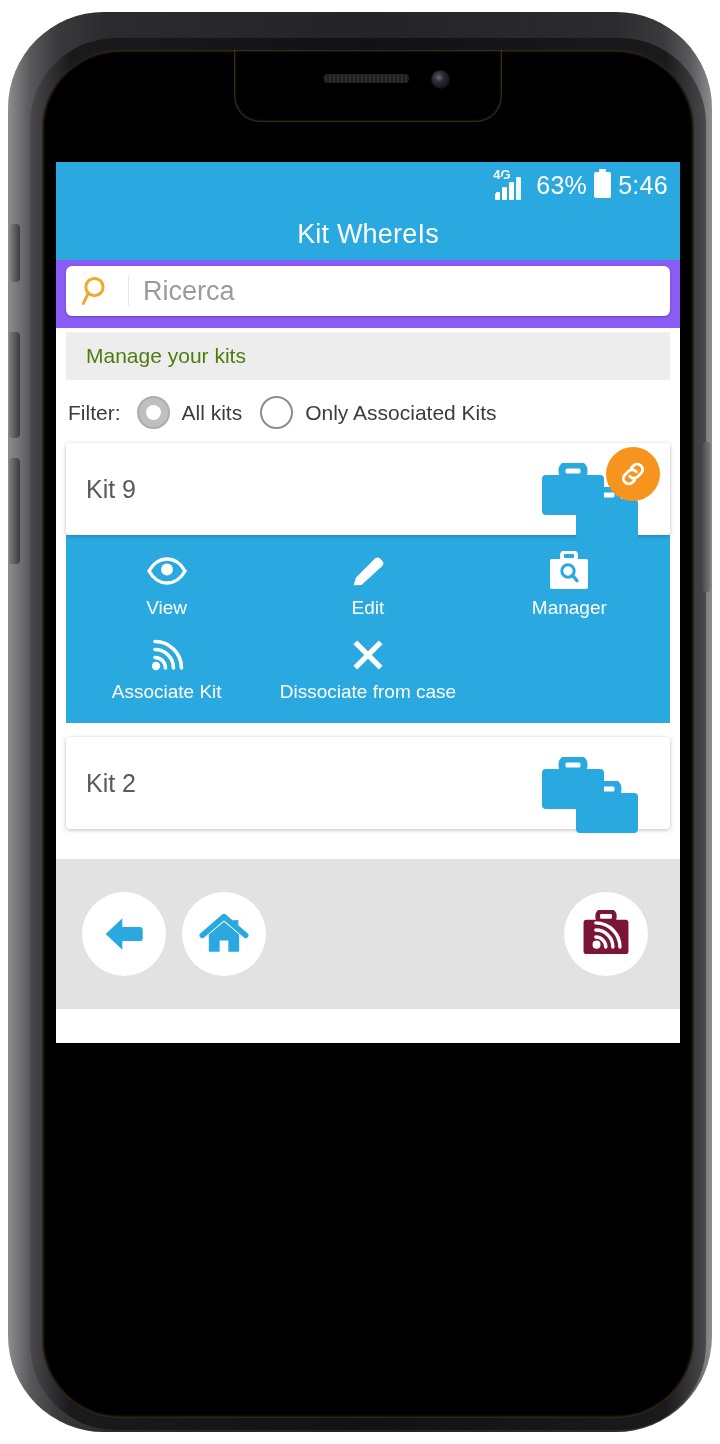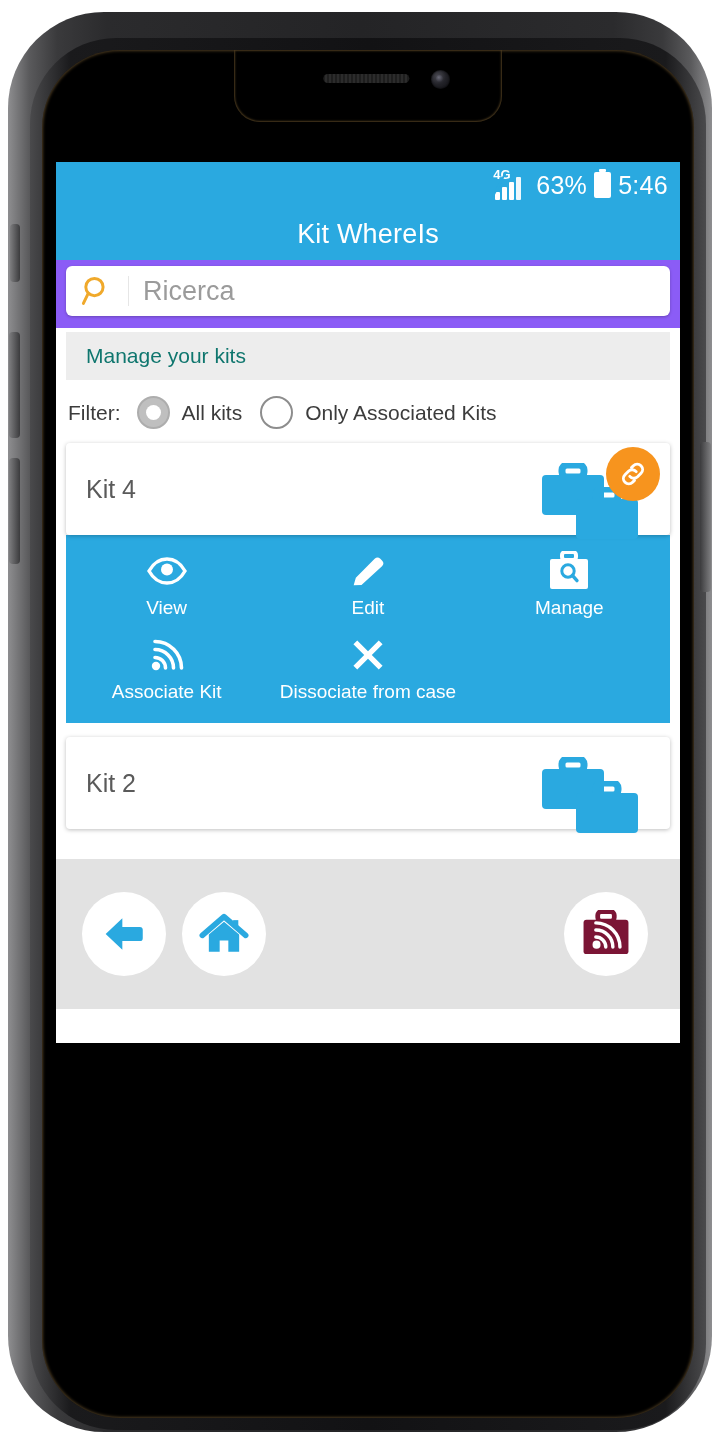--- a/index.html
+++ b/index.html
@@ -95,21 +95,21 @@
     font-family:"Liberation Sans", sans-serif; font-size:27px; color:#333;
     padding:0 14px;
   }
   .search-input::placeholder{ color:#9b9b9b; }
 
   
   .subtitle-band{
     margin:4px 10px 0; height:48px; background:#EDEDED;
     display:flex; align-items:center; padding-left:20px;
   }
-  .subtitle-txt{ font-size:21px; color:#0f766e; }
+  .subtitle-txt{ font-size:21px; color:#4d7c0f; }
 
   
   .filter-row{ display:flex; align-items:center; padding:16px 0 14px 12px; gap:0; }
   .filter-label{ font-size:21px; color:#3c3c3c; margin-right:16px; }
   .radio{ width:33px; height:33px; border-radius:50%; position:relative; flex:none; }
   .radio.off{ border:2px solid #8d8d8d; background:#fff; }
   .radio.on{ background:#BFBFBF; border:2px solid #ADADAD; }
   .radio.on:after{ content:""; position:absolute; left:7px; top:7px; width:15px; height:15px;
     border-radius:50%; background:#fff; }
   .radio-label{ font-size:21px; color:#3c3c3c; margin:0 18px 0 12px; }
@@ -214,21 +214,21 @@
         <div class="filter-row">
           <span class="filter-label">Filter:</span>
           <span class="radio on"></span>
           <span class="radio-label">All kits</span>
           <span class="radio off"></span>
           <span class="radio-label">Only Associated Kits</span>
         </div>
 
         <div class="card-wrap">
           <div class="kit-card">
-            <span class="kit-name">Kit 4</span>
+            <span class="kit-name">Kit 9</span>
             <div class="kit-icons">
               <svg class="bag bag-a" width="62" height="52" viewBox="0 0 62 52">
                 <rect x="20" y="2" width="22" height="12" rx="5" fill="none" stroke="#2AA9E0" stroke-width="7"></rect>
                 <rect x="0" y="12" width="62" height="40" rx="4" fill="#2AA9E0"></rect>
               </svg>
               <svg class="bag bag-b" width="62" height="52" viewBox="0 0 62 52">
                 <rect x="20" y="2" width="22" height="12" rx="5" fill="none" stroke="#2AA9E0" stroke-width="7"></rect>
                 <rect x="0" y="12" width="62" height="40" rx="4" fill="#2AA9E0"></rect>
               </svg>
               <div class="link-badge">
@@ -261,21 +261,21 @@
               </div>
               <div class="act">
                 <span class="act-ico">
                   <svg width="44" height="40" viewBox="0 0 44 40">
                     <rect x="15" y="1" width="14" height="8" rx="3" fill="none" stroke="#fff" stroke-width="4"></rect>
                     <rect x="3" y="8" width="38" height="30" rx="2" fill="#fff"></rect>
                     <circle cx="21" cy="20" r="6.2" fill="none" stroke="#2AA9E0" stroke-width="3"></circle>
                     <line x1="25.4" y1="24.4" x2="30" y2="29.6" stroke="#2AA9E0" stroke-width="3.4" stroke-linecap="round"></line>
                   </svg>
                 </span>
-                <span class="act-lbl">Manage</span>
+                <span class="act-lbl">Manager</span>
               </div>
             </div>
 
             <div class="act-row r2">
               <div class="act">
                 <span class="act-ico">
                   <svg width="40" height="40" viewBox="0 0 40 40">
                     <circle cx="9" cy="31" r="4.2" fill="#fff"></circle>
                     <path d="M8 22.5a10.5 10.5 0 0 1 10.5 10.5" fill="none" stroke="#fff" stroke-width="3.6" stroke-linecap="round"></path>
                     <path d="M8 14.5a18.5 18.5 0 0 1 18.5 18.5" fill="none" stroke="#fff" stroke-width="3.6" stroke-linecap="round"></path>

